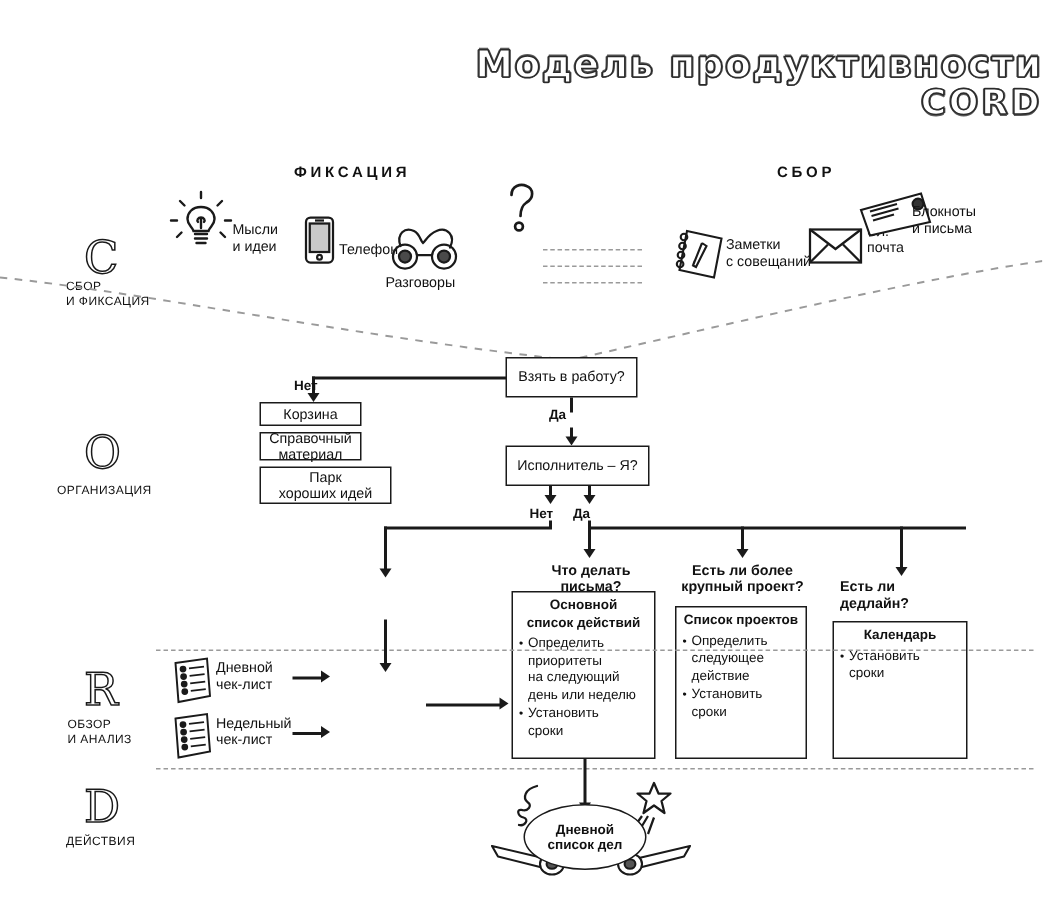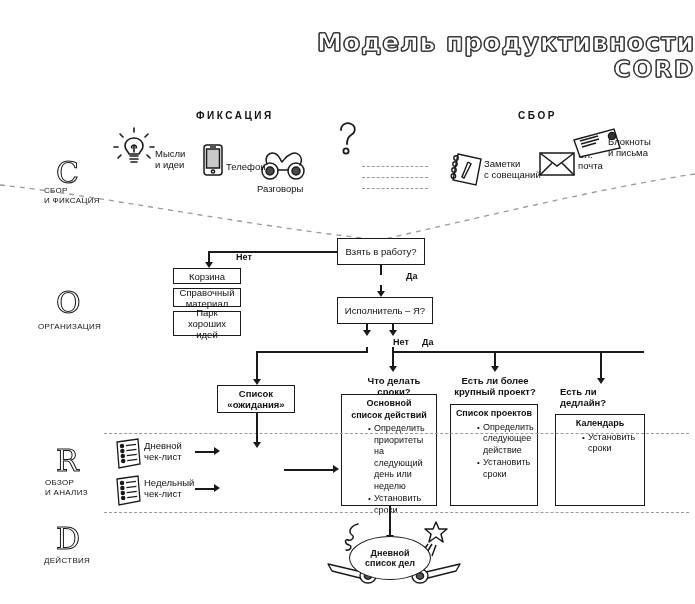--- a/index.html
+++ b/index.html
@@ -116,21 +116,20 @@
     margin-bottom: 2px;
   }
   .bullets ul {
     margin: 0; padding: 0; list-style: none;
   }
   .bullets li {
     position: relative;
     padding-left: 6px;
     margin-bottom: 1px;
     white-space: pre-line;
-    margin-left: 22px;
   }
   .bullets li:before {
     content: "\2022";
     position: absolute; left: 0; top: 0;
     font-size: 8px;
   }
 
   
   .oval {
     border: 1.5px solid #1a1a1a;
@@ -160,21 +159,20 @@
   .arrow-r {
     width: 0; height: 0;
     border-top: 4px solid transparent;
     border-bottom: 4px solid transparent;
     border-left: 6px solid #1a1a1a;
   }
   .lbl {
     font-size: 9px;
     font-weight: bold;
     color: #111;
-    margin-left: 40px;
   }
 
   
   .dash-h {
     border-top: 1.3px dashed #9a9a9a;
     height: 0;
   }
   svg { display: block; overflow: visible; }
 </style>
 </head>
@@ -313,21 +311,21 @@
   <div class="abs box" style="left:337px; top:238px; width:88px; height:27px;">Взять в работу?</div>
 
   <div class="abs ln-h" style="left:208px; top:251px; width:130px;"></div>
   <div class="abs ln-v" style="left:208px; top:251px; height:12px;"></div>
   <div class="abs arrow-d" style="left:205px; top:262px;"></div>
   <div class="abs lbl" style="left:196px; top:252px;">Нет</div>
 
   <div class="abs box" style="left:173px; top:268px; width:68px; height:16px;">Корзина</div>
   <div class="abs box" style="left:173px; top:288px; width:68px; height:19px;">Справочный
 материал</div>
-  <div class="abs box" style="left:173px; top:311px; width:68px; height:25px;">Парк
+  <div class="abs box" style="left:173px; top:311px; width:88px; height:25px;">Парк
 хороших идей</div>
 
   <div class="abs ln-v" style="left:380px; top:265px; height:10px;"></div>
   <div class="abs lbl" style="left:366px; top:271px;">Да</div>
   <div class="abs ln-v" style="left:380px; top:285px; height:8px;"></div>
   <div class="abs arrow-d" style="left:377px; top:291px;"></div>
 
   <div class="abs box" style="left:337px; top:297px; width:96px; height:27px;">Исполнитель – Я?</div>
 
   <div class="abs ln-v" style="left:366px; top:324px; height:8px;"></div>
@@ -342,34 +340,32 @@
   <div class="abs ln-h" style="left:256px; top:351px; width:112px;"></div>
   <div class="abs ln-v" style="left:256px; top:351px; height:29px;"></div>
   <div class="abs arrow-d" style="left:253px; top:379px;"></div>
 
   <div class="abs ln-v" style="left:392px; top:347px; height:5px;"></div>
   <div class="abs ln-h" style="left:392px; top:351px; width:252px;"></div>
 
   <div class="abs ln-v" style="left:392px; top:351px; height:16px;"></div>
   <div class="abs arrow-d" style="left:389px; top:366px;"></div>
   <div class="abs cap-b" style="left:351px; top:375px; width:86px; text-align:center;">Что делать
-сроки?</div>
+письма?</div>
 
   <div class="abs ln-v" style="left:494px; top:351px; height:16px;"></div>
   <div class="abs arrow-d" style="left:491px; top:366px;"></div>
   <div class="abs cap-b" style="left:448px; top:375px; width:94px; text-align:center;">Есть ли более
 крупный проект?</div>
 
   <div class="abs ln-v" style="left:600px; top:351px; height:28px;"></div>
   <div class="abs arrow-d" style="left:597px; top:378px;"></div>
   <div class="abs cap-b" style="left:560px; top:386px; width:80px; text-align:left;">Есть ли
 дедлайн?</div>
 
-  <div class="abs box bold" style="left:217px; top:385px; width:78px; height:28px;">Список
-«ожидания»</div>
 
   <div class="abs bullets" style="left:341px; top:394px; width:96px; height:112px;">
     <div class="hd">Основной
 список действий</div>
     <ul>
       <li>Определить
 приоритеты
 на следующий
 день или неделю</li>
       <li>Установить

